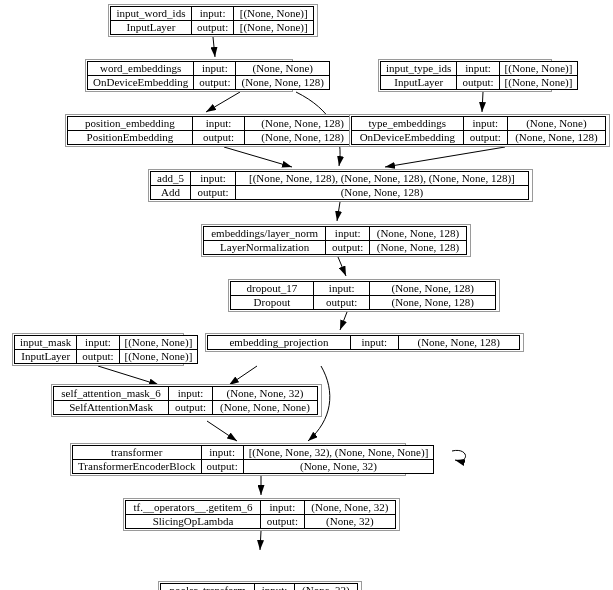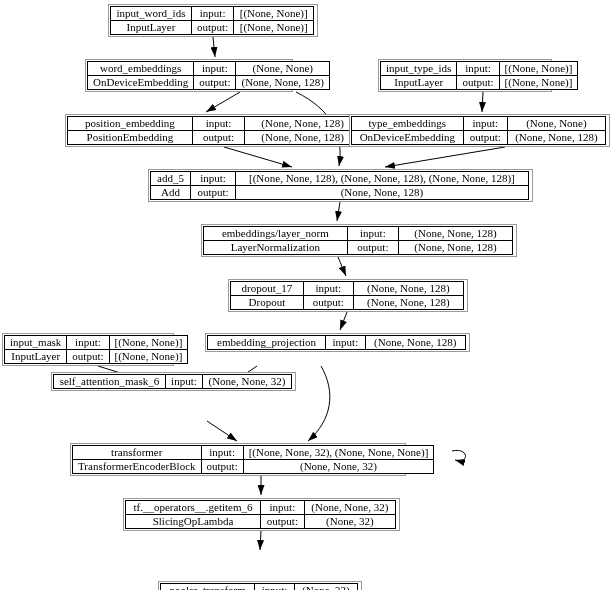--- a/index.html
+++ b/index.html
@@ -145,86 +145,91 @@
             <td>[(None, None, 128), (None, None, 128), (None, None, 128)]</td>
           </tr>
           <tr>
             <td>Add</td>
             <td>output:</td>
             <td>(None, None, 128)</td>
           </tr>
         </tbody>
       </table>
     </div>
-    <div class="nodebox" style="left:201px;top:224px;width:316px">
+    <div class="nodebox" style="left:201px;top:224px;width:270px">
       <table class="node">
         <tbody>
           <tr>
             <td>embeddings/layer_norm</td>
             <td>input:</td>
             <td>(None, None, 128)</td>
           </tr>
           <tr>
             <td>LayerNormalization</td>
             <td>output:</td>
             <td>(None, None, 128)</td>
           </tr>
         </tbody>
       </table>
     </div>
-    <div class="nodebox" style="left:228px;top:279px;width:240px">
+    <div class="nodebox" style="left:228px;top:279px;width:272px">
       <table class="node">
         <tbody>
           <tr>
             <td>dropout_17</td>
             <td>input:</td>
             <td>(None, None, 128)</td>
           </tr>
           <tr>
             <td>Dropout</td>
             <td>output:</td>
             <td>(None, None, 128)</td>
           </tr>
         </tbody>
       </table>
     </div>
-    <div class="nodebox" style="left:2px;top:333px;width:172px">
+    <div class="nodebox" style="left:12px;top:333px;width:172px">
       <table class="node">
         <tbody>
           <tr>
             <td>input_mask</td>
             <td>input:</td>
             <td>[(None, None)]</td>
           </tr>
           <tr>
             <td>InputLayer</td>
             <td>output:</td>
             <td>[(None, None)]</td>
           </tr>
         </tbody>
       </table>
     </div>
-    <div class="nodebox" style="left:205px;top:333px;width:265px">
+    <div class="nodebox" style="left:205px;top:333px;width:319px">
       <table class="node">
         <tbody>
           <tr>
             <td>embedding_projection</td>
             <td>input:</td>
             <td>(None, None, 128)</td>
           </tr>
         </tbody>
       </table>
     </div>
-    <div class="nodebox" style="left:51px;top:372px;width:245px">
+    <div class="nodebox" style="left:51px;top:384px;width:271px">
       <table class="node">
         <tbody>
           <tr>
             <td>self_attention_mask_6</td>
             <td>input:</td>
             <td>(None, None, 32)</td>
+          </tr>
+          <tr>
+            <td>SelfAttentionMask</td>
+            <td>output:</td>
+            <td>(None, None, None)</td>
           </tr>
         </tbody>
       </table>
     </div>
     <div class="nodebox" style="left:70px;top:443px;width:336px">
       <table class="node">
         <tbody>
           <tr>
             <td>transformer</td>
             <td>input:</td>

